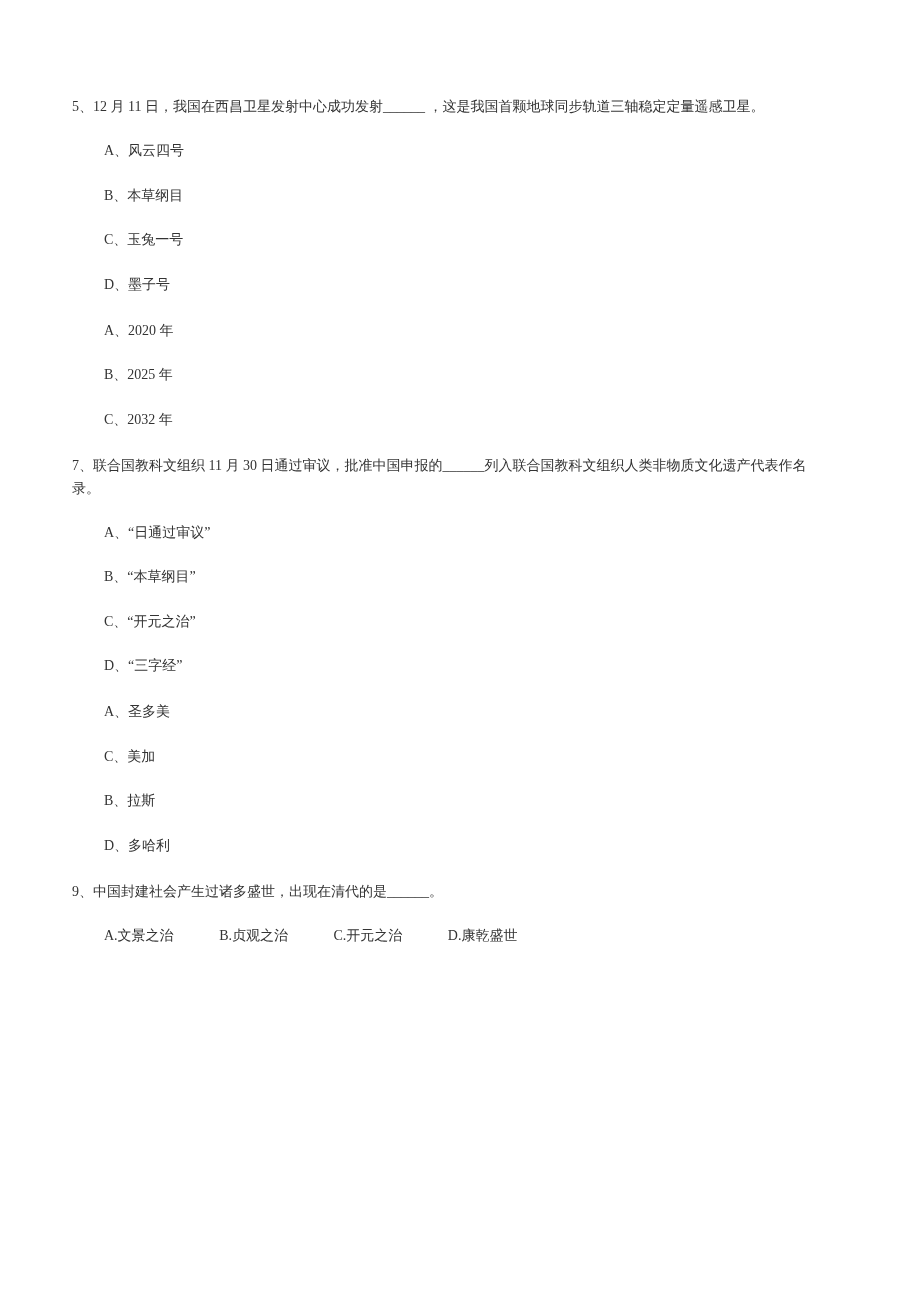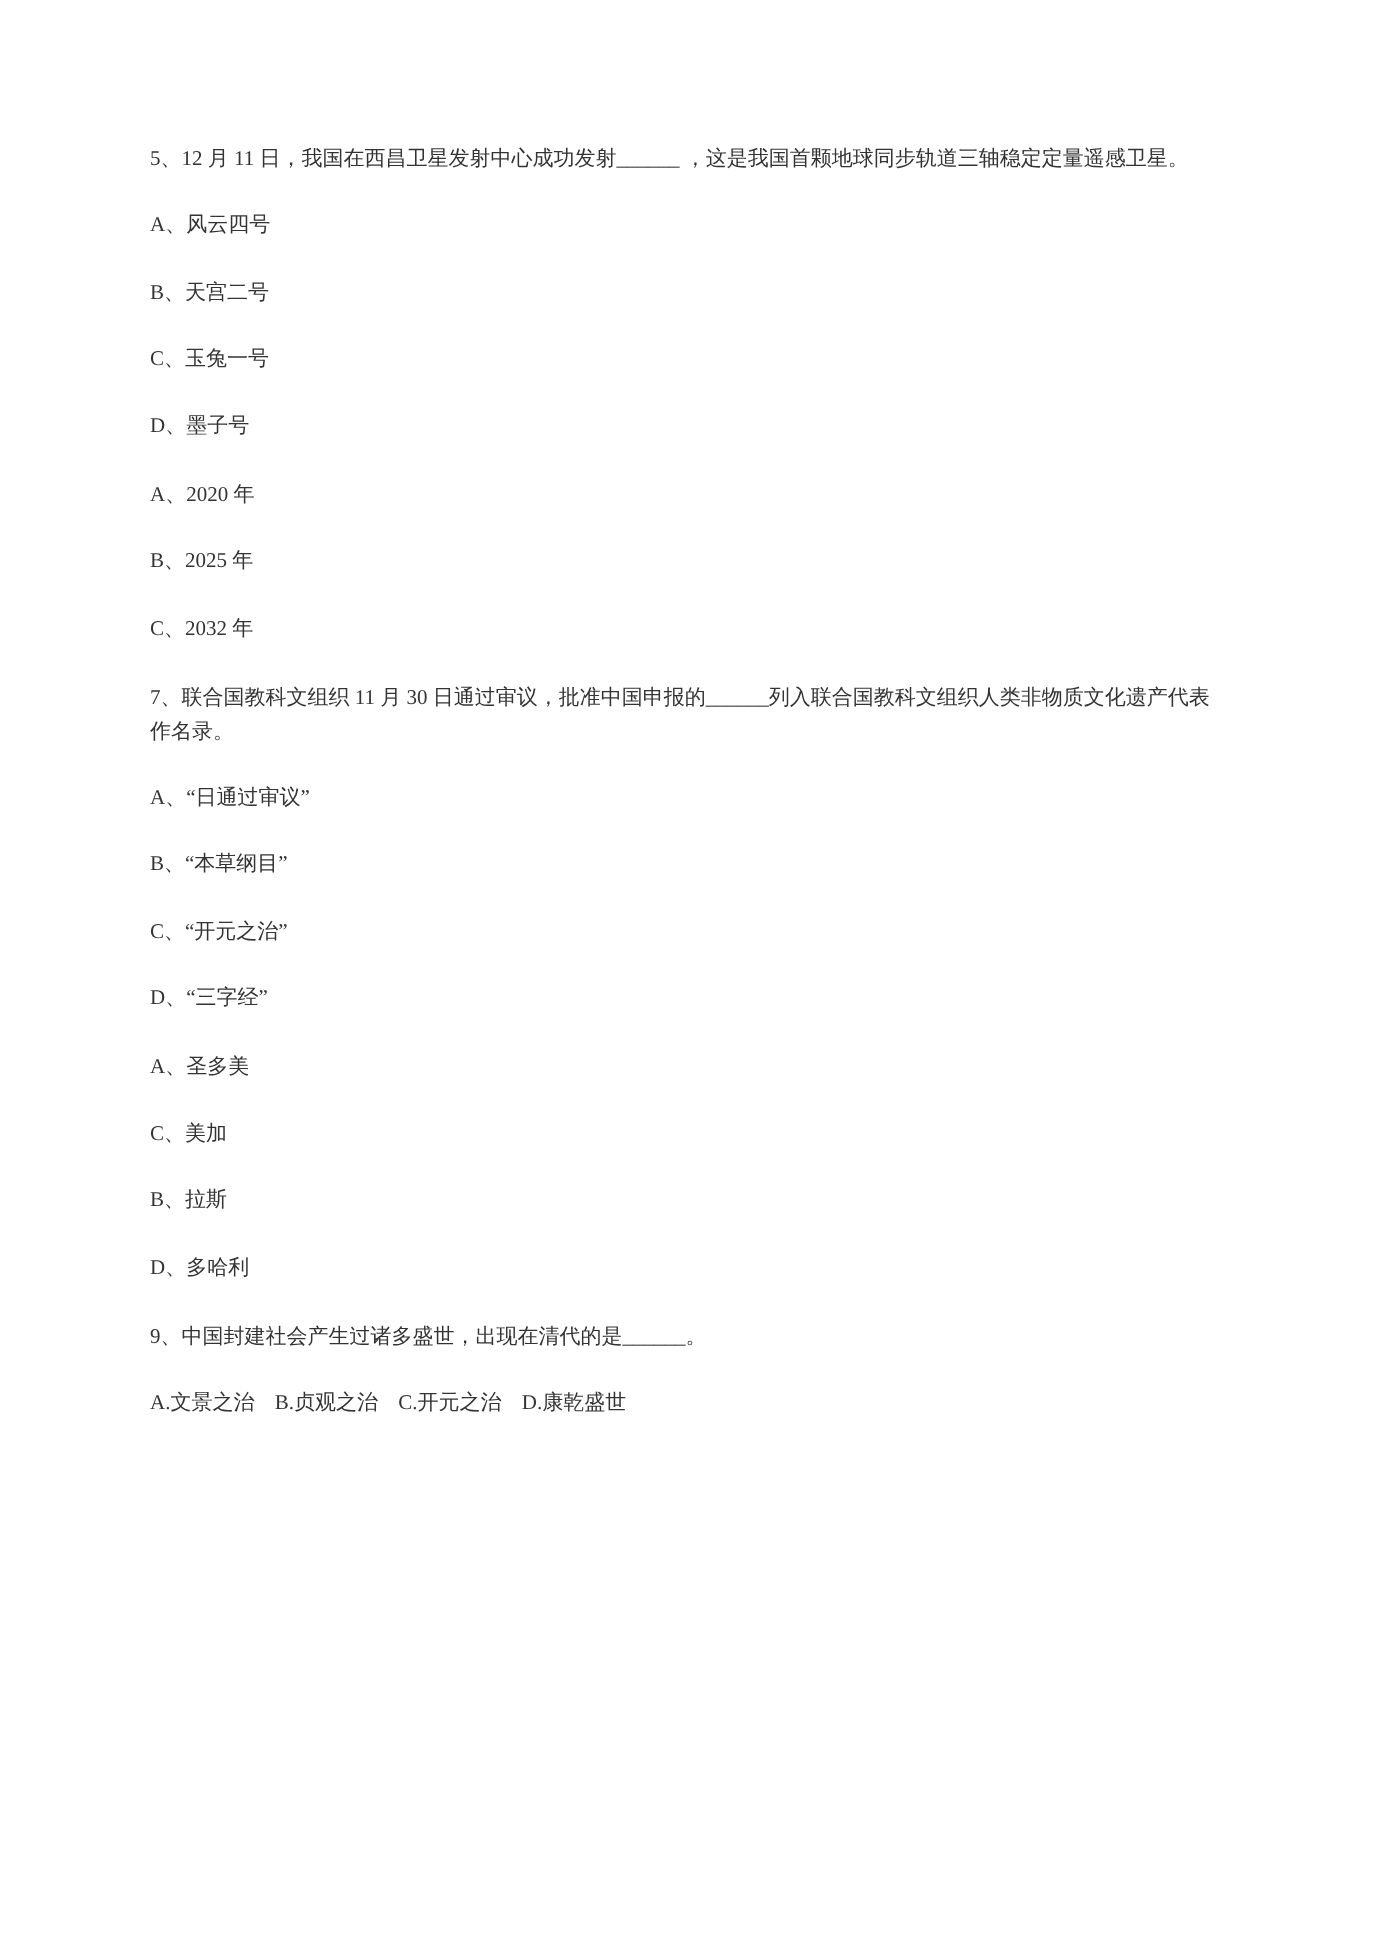--- a/index.html
+++ b/index.html
@@ -7,50 +7,51 @@
     padding: 0;
     background: #ffffff;
     font-family: "SimSun", "宋体", serif;
     font-size: 14px;
     color: #333333;
     line-height: 1.6;
   }
   .page {
     width: 920px;
     min-height: 1302px;
-    padding: 96px 100px 60px 100px;
+    padding: 96px 100px 60px 72px;
     box-sizing: border-box;
   }
   .question {
     margin-bottom: 24px;
   }
   .stem {
     margin-bottom: 22px;
   }
   .option {
     margin-bottom: 22px;
+    margin-left: 32px;
   }
   .inline-options .option {
     display: inline;
     margin-right: 10px;
     margin-bottom: 0;
   }
   .inline-options {
     margin-bottom: 22px;
   }
 </style>
 </head>
 <body>
 
 <div class="page">
 
   <div class="question">
     <div class="stem">5、12 月 11 日，我国在西昌卫星发射中心成功发射______ ，这是我国首颗地球同步轨道三轴稳定定量遥感卫星。</div>
     <div class="option">A、风云四号</div>
-    <div class="option">B、天宫二号</div>
+    <div class="option">B、本草纲目</div>
     <div class="option">C、玉兔一号</div>
     <div class="option">D、墨子号</div>
   </div>
 
   <div class="question">
     <div class="option">A、2020 年</div>
     <div class="option">B、2025 年</div>
     <div class="option">C、2032 年</div>
   </div>
 

